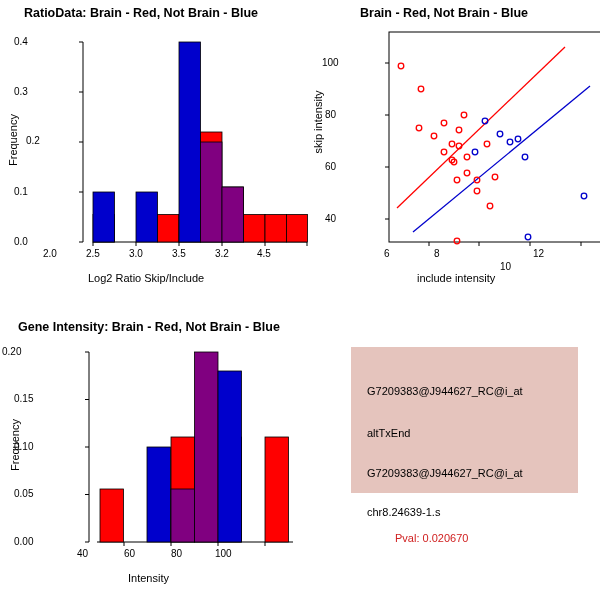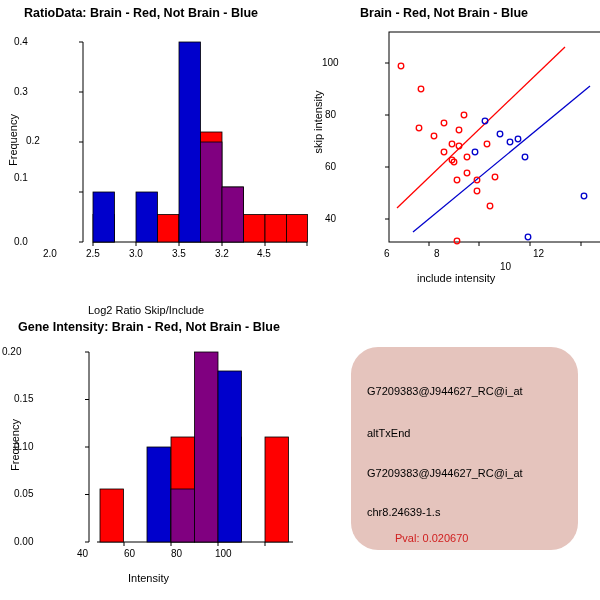--- a/index.html
+++ b/index.html
@@ -91,33 +91,33 @@
     <g>
       <rect x="52" y="192" width="21.5" height="50" fill="#0000CC" fill-opacity="1" stroke="#000" stroke-width="0.8"></rect>
       <rect x="95" y="192" width="21.5" height="50" fill="#0000CC" stroke="#000" stroke-width="0.8"></rect>
       <rect x="138" y="42" width="21.5" height="200" fill="#0000CC" stroke="#000" stroke-width="0.8"></rect>
       <rect x="159.5" y="142" width="21.5" height="100" fill="#800080" stroke="#000" stroke-width="0.8"></rect>
       <rect x="181" y="187" width="21.5" height="55" fill="#800080" stroke="#000" stroke-width="0.8"></rect>
     </g>
   </svg>
 
   <div class="tick-label" style="position:absolute; left:14px; top:236px;">0.0</div>
-  <div class="tick-label" style="position:absolute; left:14px; top:172px;">0.1</div>
+  <div class="tick-label" style="position:absolute; left:14px; top:186px;">0.1</div>
   <div class="tick-label" style="position:absolute; left:14px; top:135px;margin-left:12px;">0.2</div>
   <div class="tick-label" style="position:absolute; left:14px; top:86px;text-align:right;">0.3</div>
   <div class="tick-label" style="position:absolute; left:14px; top:36px;">0.4</div>
 
   <div class="tick-label" style="position:absolute; left:43px;  top:248px;">2.0</div>
   <div class="tick-label" style="position:absolute; left:86px;  top:248px;">2.5</div>
   <div class="tick-label" style="position:absolute; left:129px; top:248px;">3.0</div>
   <div class="tick-label" style="position:absolute; left:172px; top:248px;">3.5</div>
   <div class="tick-label" style="position:absolute; left:215px; top:248px;">3.2</div>
   <div class="tick-label" style="position:absolute; left:257px; top:248px;">4.5</div>
 
-  <div class="axis-label" style="position:absolute; left:88px; top:272px;margin-top:32px;">Log2 Ratio Skip/Include</div>
+  <div class="axis-label" style="position:absolute; left:88px; top:272px;">Log2 Ratio Skip/Include</div>
   <div class="axis-label vert" style="position:absolute; left:-22px; top:134px; width:70px; text-align:center;">Frequency</div>
 </div>
 
 <div class="panel" style="left:300px; top:0; width:300px; height:300px;">
   <div class="plot-title" style="position:absolute; left:60px; top:6px;">Brain - Red, Not Brain - Blue</div>
 
   <svg width="300" height="300">
     <rect x="48" y="32" width="218" height="210" fill="none" stroke="#000" stroke-width="1"></rect>
 
     <line x1="44" y1="219" x2="48" y2="219" stroke="#000"></line>
@@ -226,19 +226,19 @@
 
   <div class="tick-label" style="position:absolute; left:77px;  top:248px;">40</div>
   <div class="tick-label" style="position:absolute; left:124px; top:248px;">60</div>
   <div class="tick-label" style="position:absolute; left:171px; top:248px;">80</div>
   <div class="tick-label" style="position:absolute; left:215px; top:248px;">100</div>
 
   <div class="axis-label" style="position:absolute; left:128px; top:272px;">Intensity</div>
   <div class="axis-label vert" style="position:absolute; left:-20px; top:139px; width:70px; text-align:center;">Frequency</div>
 </div>
 
-<div class="infobox" style="left:351px; top:347px; width:227px; height:203px;border-radius:27px;">
+<div class="infobox" style="left:351px; top:347px; width:227px; height:146px;">
   <div class="infoline" style="position:absolute; left:16px; top:38px;">G7209383@J944627_RC@i_at</div>
   <div class="infoline" style="position:absolute; left:16px; top:80px;">altTxEnd</div>
   <div class="infoline" style="position:absolute; left:16px; top:120px;">G7209383@J944627_RC@i_at</div>
   <div class="infoline" style="position:absolute; left:16px; top:159px;">chr8.24639-1.s</div>
   <div class="infoline pval" style="position:absolute; left:16px; top:185px;">Pval: 0.020670</div>
 </div>
 
 </body></html>

